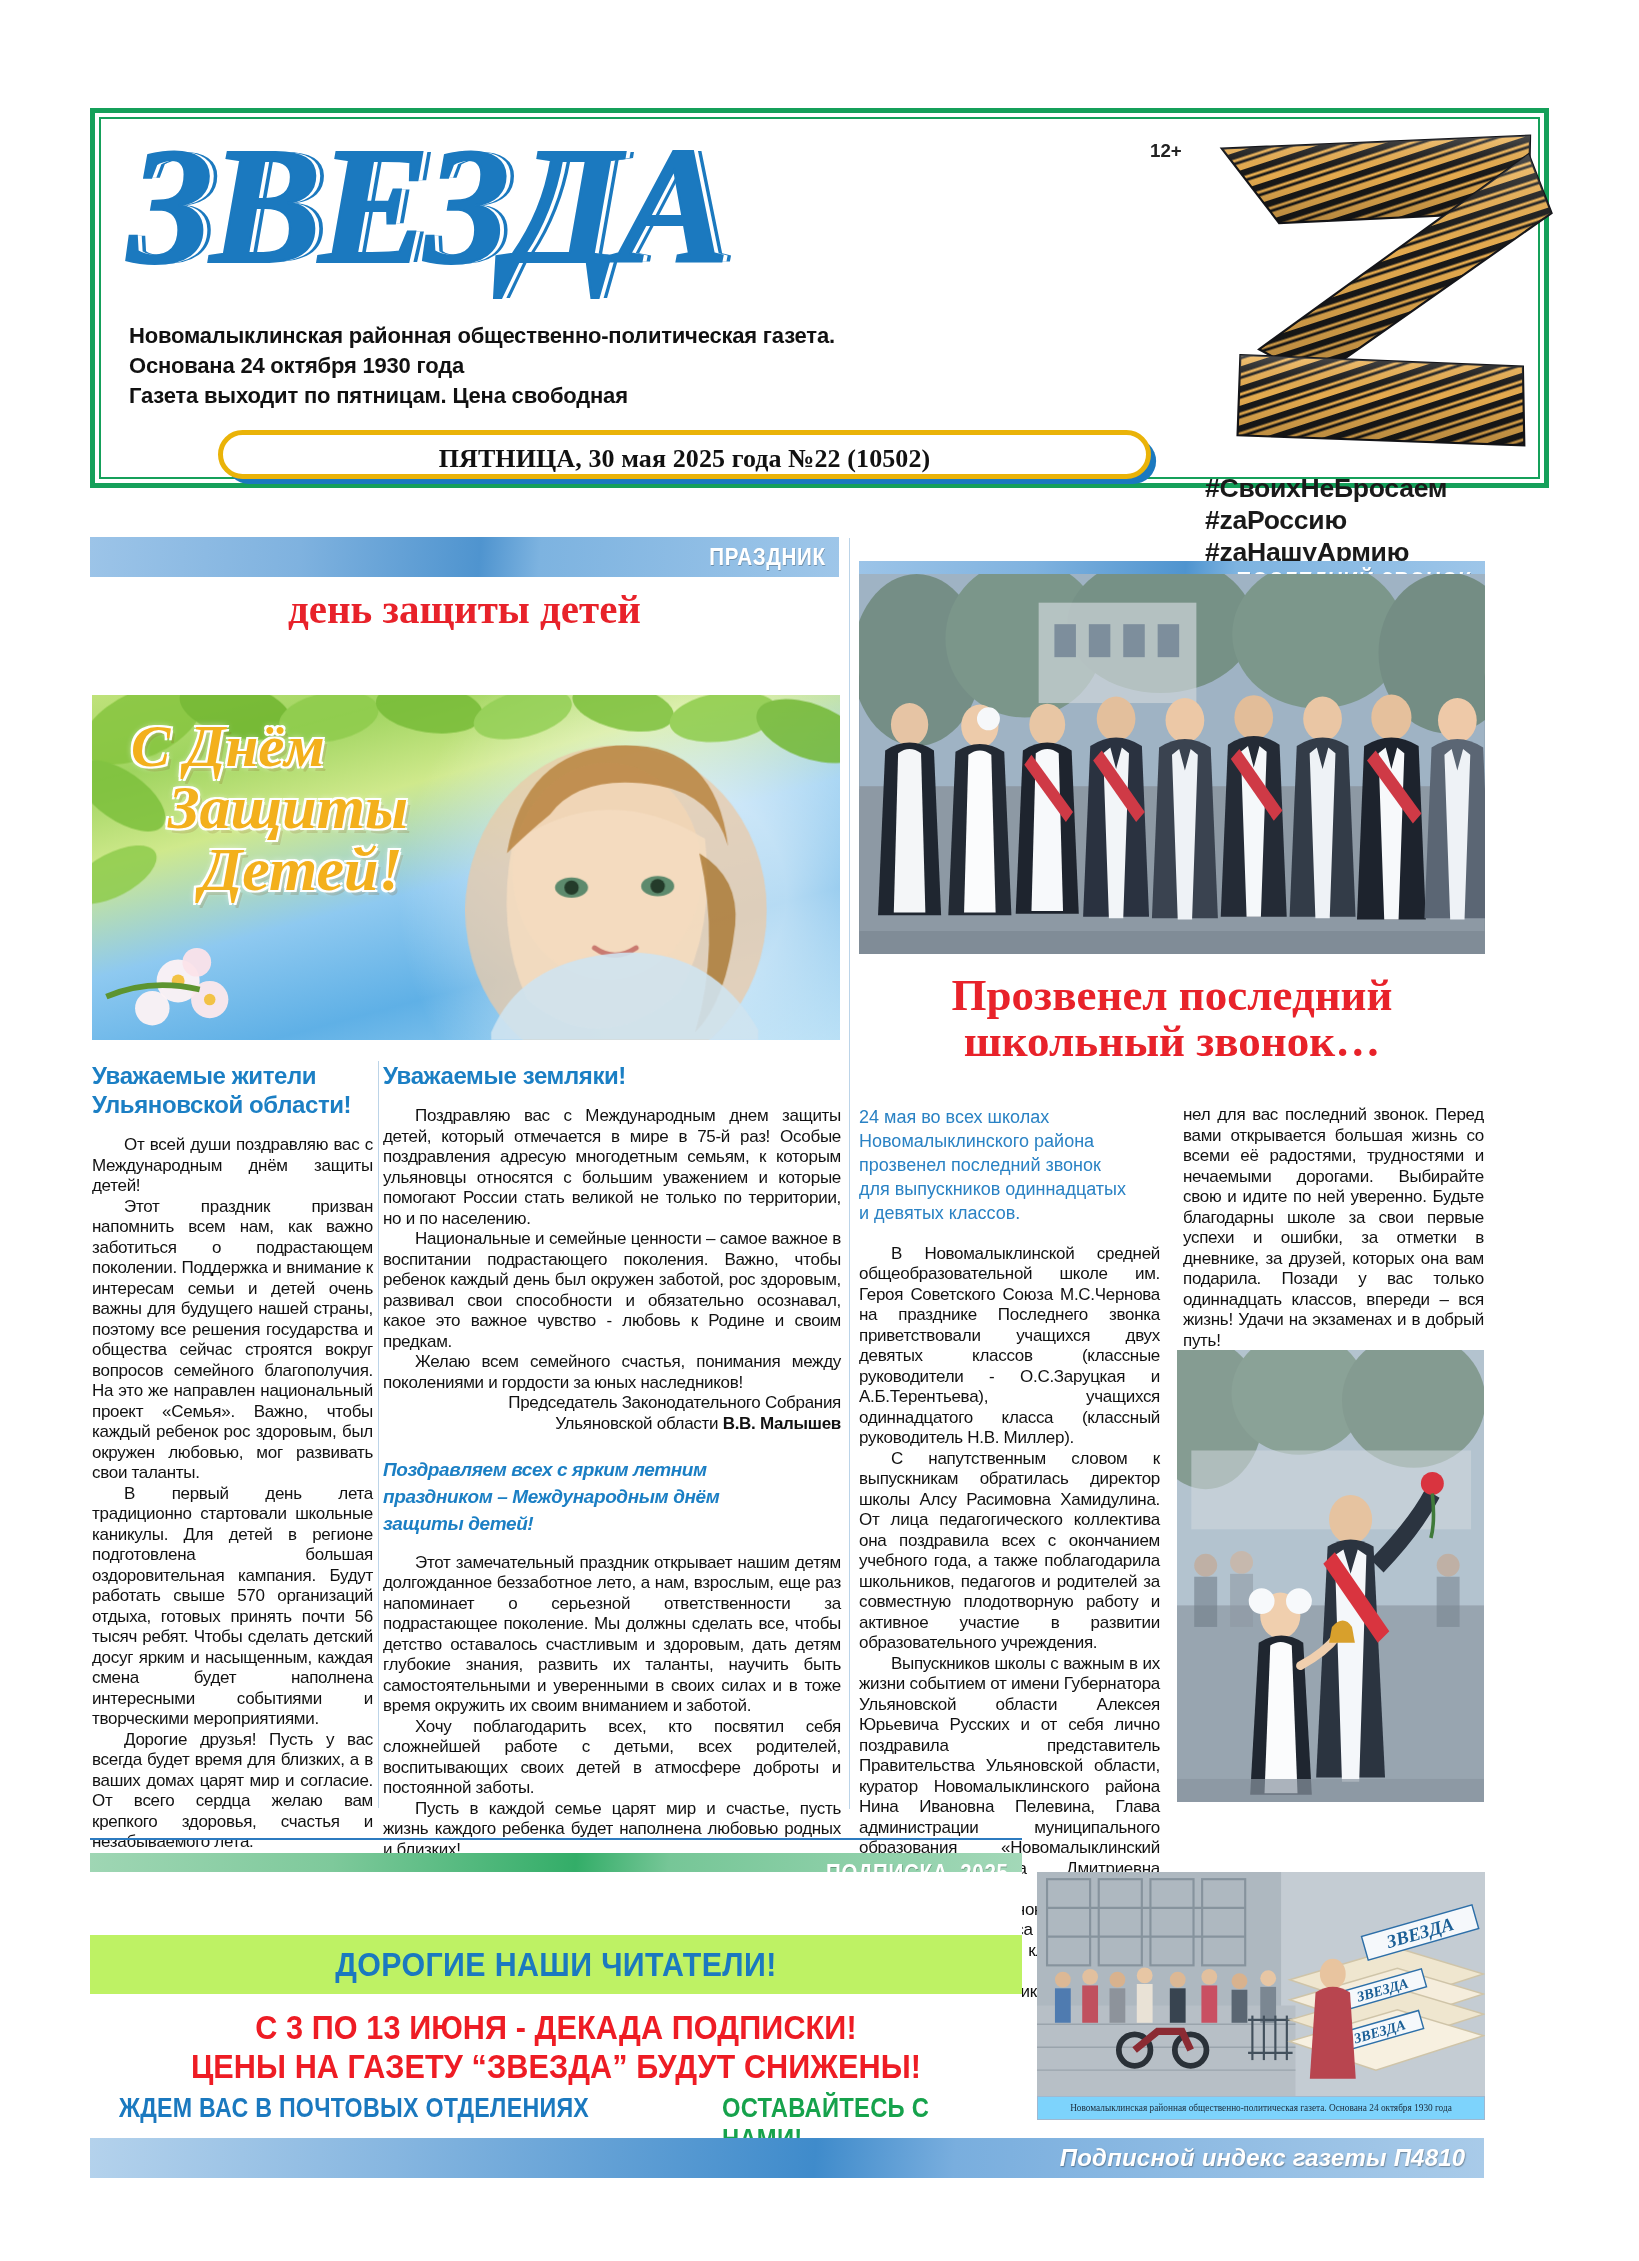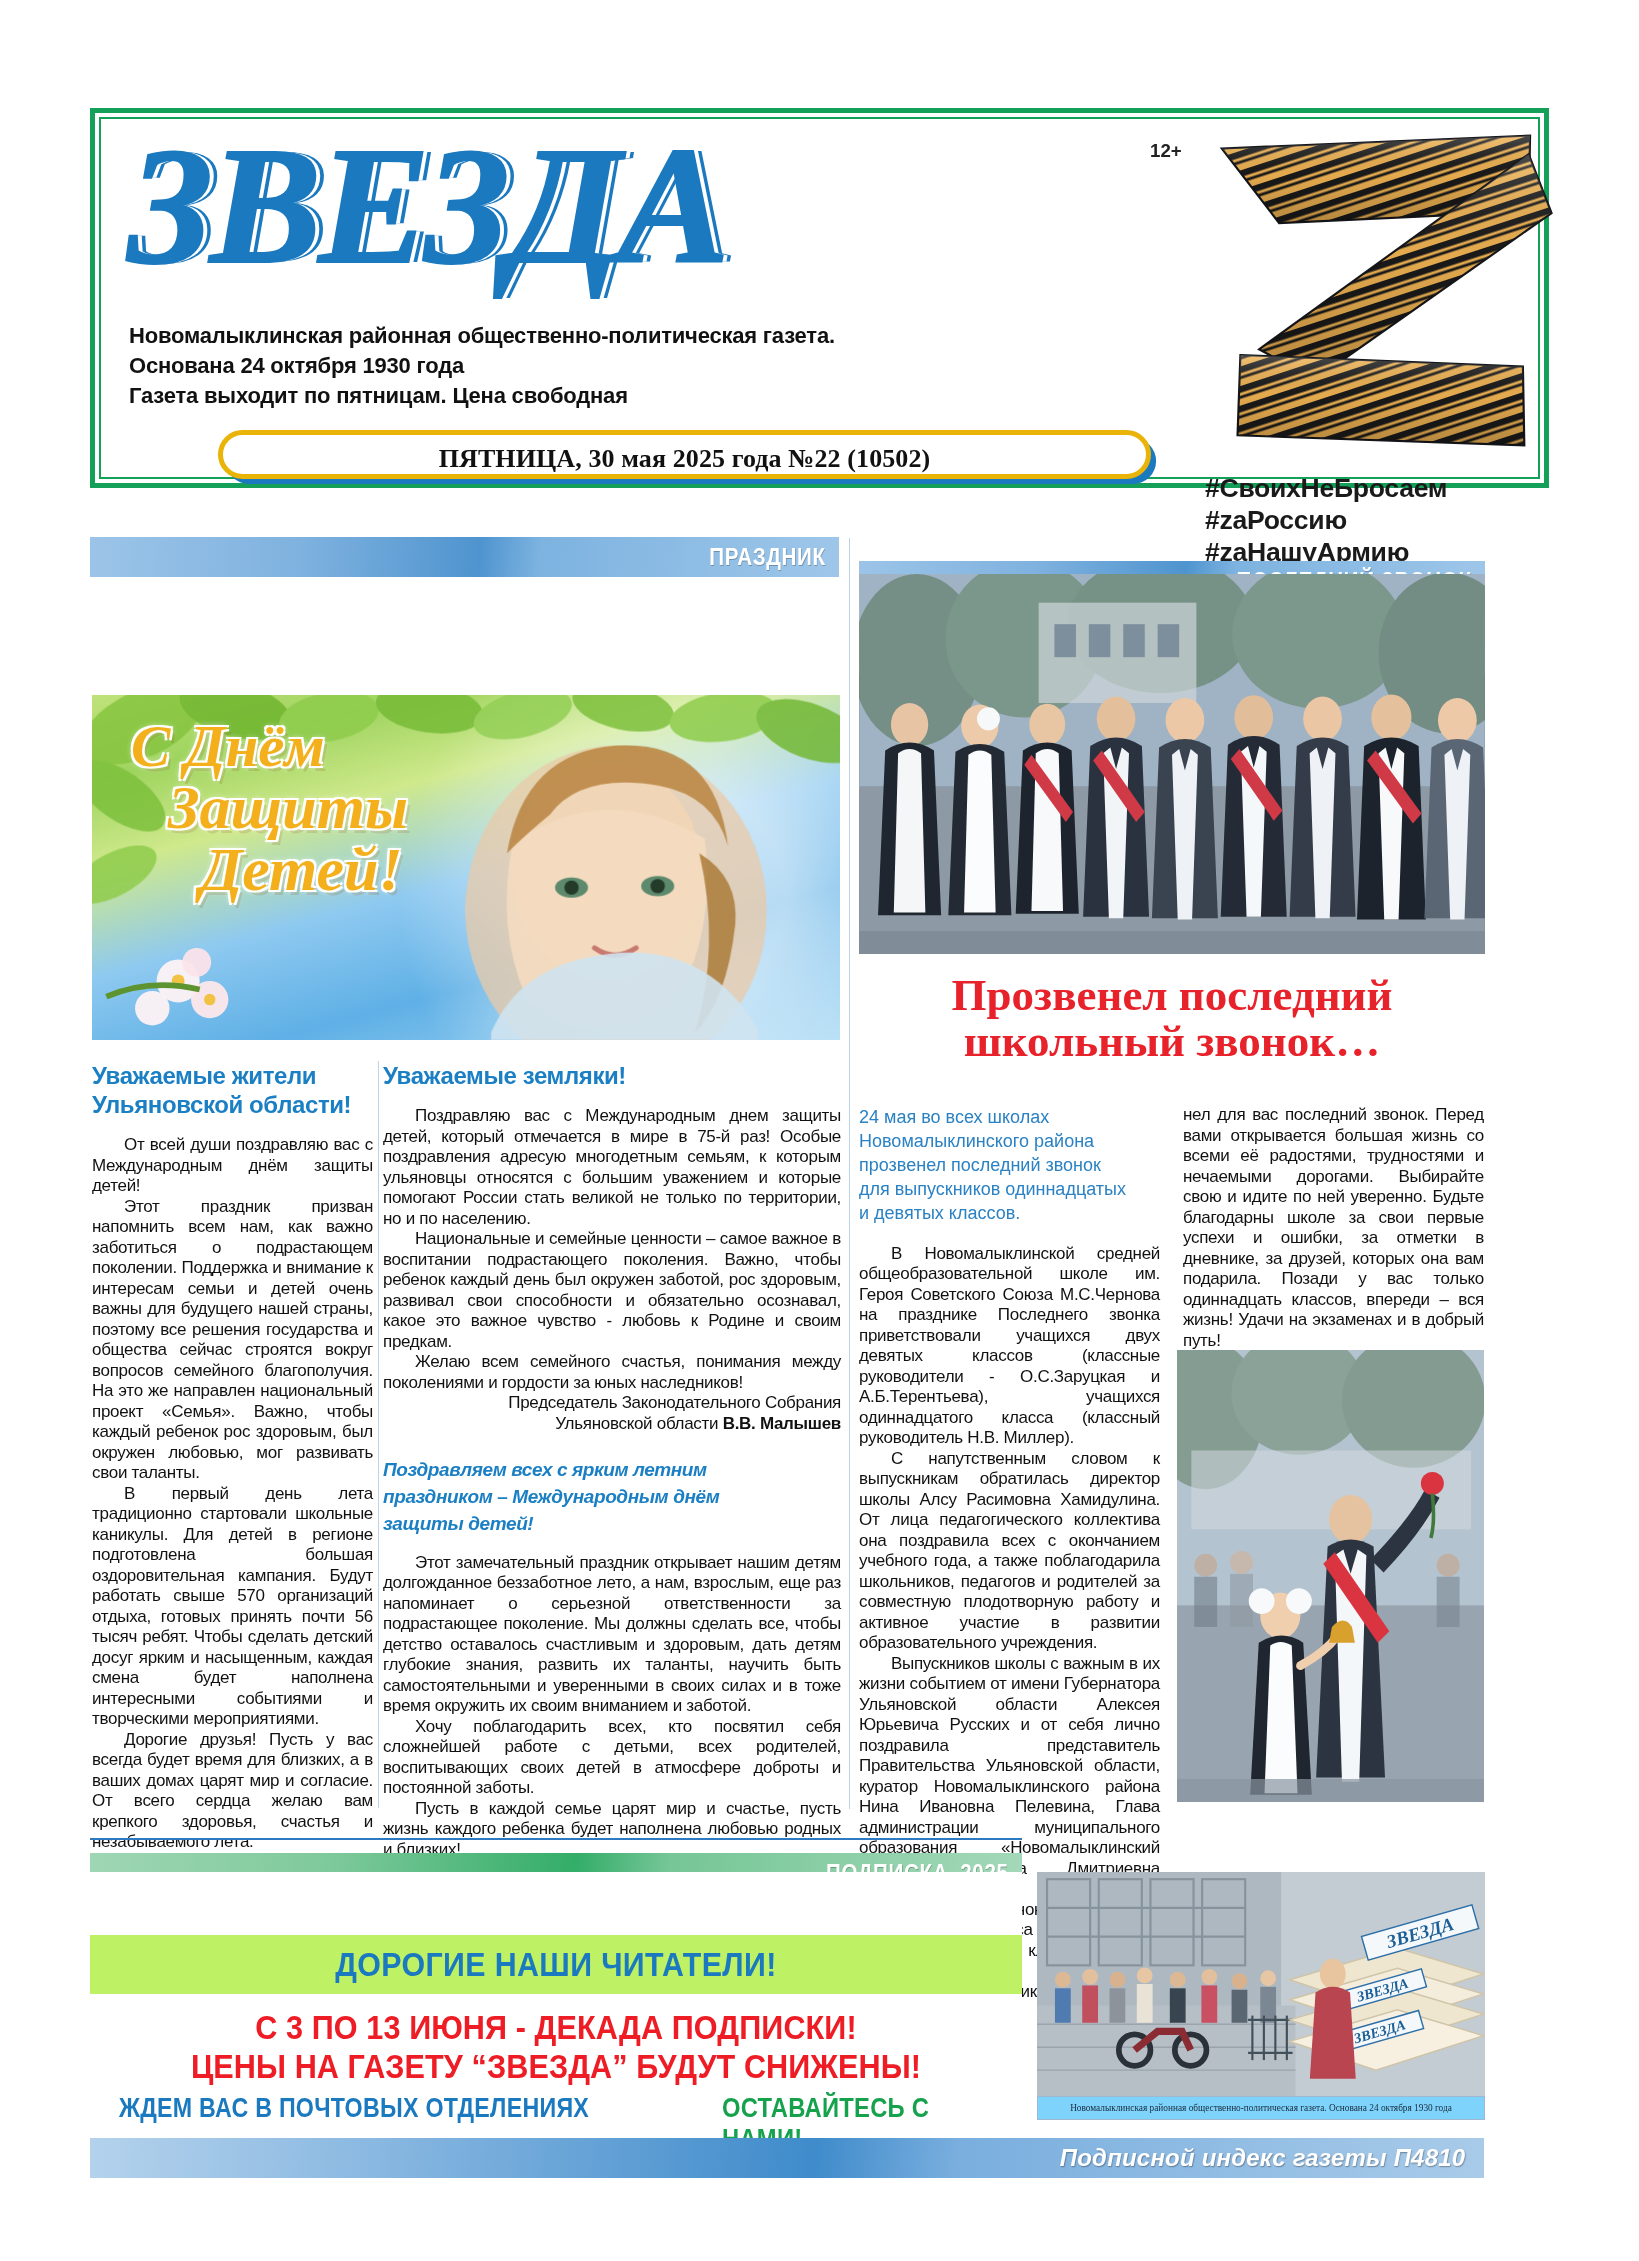--- a/index.html
+++ b/index.html
@@ -238,20 +238,21 @@
       <div>#zаНашуАрмию</div>
       <div>#zаПрезидента</div>
     </div>
   </div>
 
   <div class="secbar" style="left:90px;top:537px;width:749px;">
     <span>ПРАЗДНИК</span>
   </div>
 
   <div class="hl-red" style="position:absolute;left:90px;top:589px;width:749px;font-size:41px;">
+    <div>день защиты детей</div>
   </div>
 
   <div class="poster">
     <svg class="poster-leaves" width="748" height="345" viewBox="0 0 1042 480">
       <g opacity="0.85">
         <ellipse cx="70" cy="40" rx="90" ry="46" fill="#86c53f" transform="rotate(-25 70 40)"></ellipse>
         <ellipse cx="200" cy="20" rx="80" ry="38" fill="#6fb52f" transform="rotate(15 200 20)"></ellipse>
         <ellipse cx="330" cy="30" rx="70" ry="34" fill="#8ecb4c" transform="rotate(-10 330 30)"></ellipse>
         <ellipse cx="470" cy="18" rx="75" ry="34" fill="#76bb37" transform="rotate(8 470 18)"></ellipse>
         <ellipse cx="600" cy="26" rx="70" ry="32" fill="#93cf55" transform="rotate(-14 600 26)"></ellipse>

